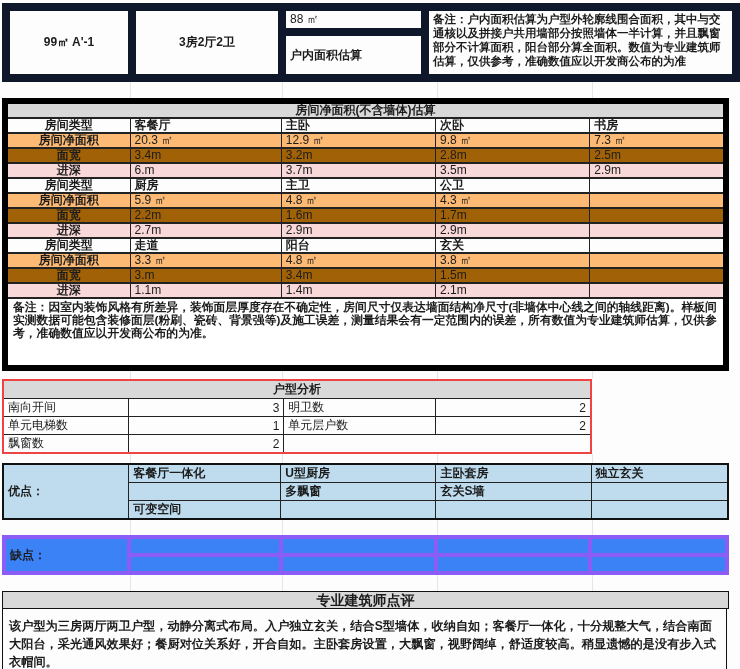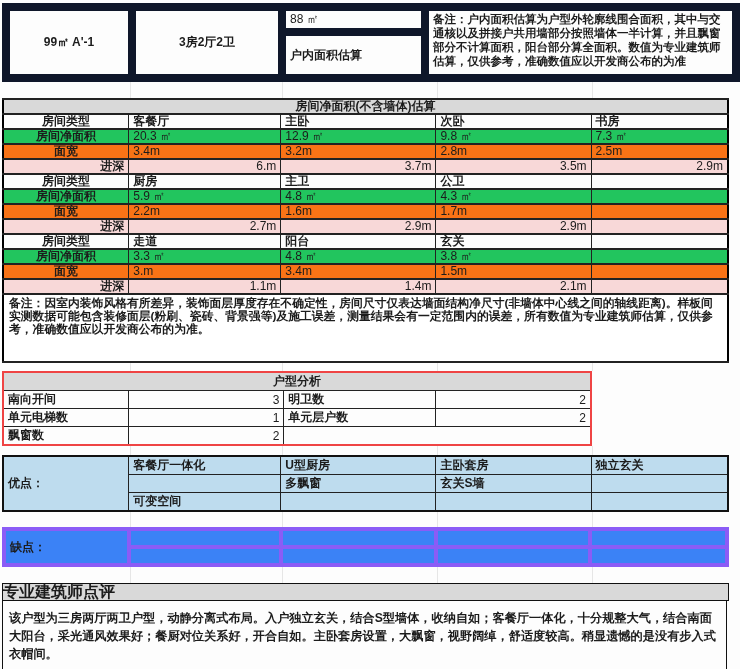--- a/index.html
+++ b/index.html
@@ -17,45 +17,45 @@
   .top-table .tall{height:38px;}
   .top-table .note-cell{white-space:normal;font-weight:bold;font-size:11.5px;line-height:14px;vertical-align:top;padding:1px 4px;}
 
   
   .gap{width:738px;
     background-image:linear-gradient(#e6e6e6,#e6e6e6),linear-gradient(#e6e6e6,#e6e6e6),linear-gradient(#e6e6e6,#e6e6e6),linear-gradient(#e6e6e6,#e6e6e6);
     background-repeat:no-repeat;background-size:1px 100%;
     background-position:128px 0,280px 0,435px 0,590px 0;}
 
   
-  .main-table{width:727px;border:2px solid #000000;}
+  .main-table{width:727px;border:6px solid #000000;}
   .main-table td{border-left:1px solid #222;border-right:1px solid #222;border-top:2px solid #222;border-bottom:2px solid #222;height:13px;line-height:13px;}
   .band{background:#d9d9d9;font-weight:bold;text-align:center;}
-  .row-lavender td{background:#22c55e;}
-  .row-yellow td{background:#f97316;}
-  .row-pink td{background:#f8d8d8;text-align:right;}
+  .row-lavender td{background:#fdba74;}
+  .row-yellow td{background:#a16207;}
+  .row-pink td{background:#f8d8d8;}
   .label-col{font-weight:bold;text-align:center;}
   .room-name{font-weight:bold;}
   .note-row{white-space:normal!important;font-weight:bold;font-size:11.8px;line-height:17px;vertical-align:top;height:62px!important;padding:2px 5px;background:#fff;}
 
   
   .analysis-table{width:590px;border:2px solid #ef4444;}
   .analysis-table td{border:1px solid #222;height:14px;}
-  .analysis-table .lbl{font-weight:bold;margin-top:35px;}
+  .analysis-table .lbl{font-weight:normal;margin-top:35px;}
   .analysis-table .noborder{border:none;background:transparent;}
 
   
   .pros-table,.cons-table{width:727px;border:2px solid #111;}
   .pros-table td{border:1px solid #222;background:#bedcee;height:14px;}
   .cons-table td{border:4px solid #8b5cf6;background:#3b82f6;height:14px;}
   .pros-table .side,.cons-table .side{font-weight:bold;text-align:left;}
   .pros-table .entry{font-weight:bold;}
 
   
-  .review-band{width:725px;border:1px solid #111;background:#d9d9d9;font-weight:bold;font-size:16px;height:16px;line-height:16px;}
+  .review-band{width:725px;border:1px solid #111;background:#d9d9d9;font-weight:bold;text-align:center;font-size:14px;height:16px;line-height:16px;}
   .review-box{width:725px;border:1px solid #111;border-top:none;height:82px;box-sizing:border-box;padding:8px 6px 0 6px;}
   .review-text{font-size:12.2px;line-height:18px;font-weight:bold;white-space:normal;}
 </style>
 </head>
 <body>
 
 <div class="sheet">
 
   <table class="top-table">
     <colgroup>

